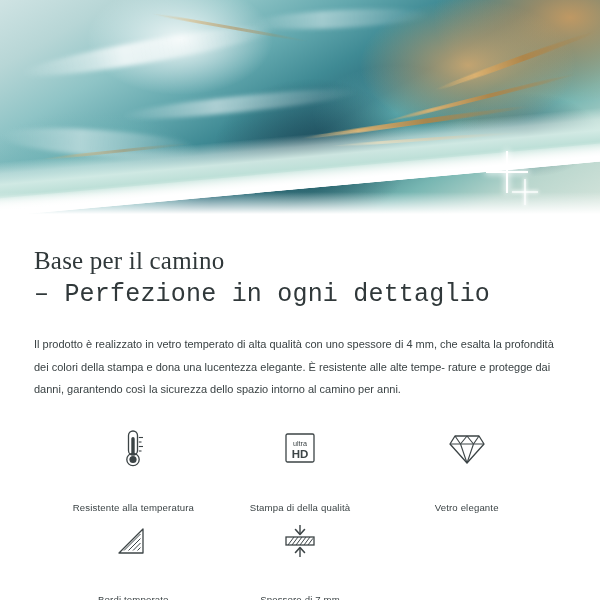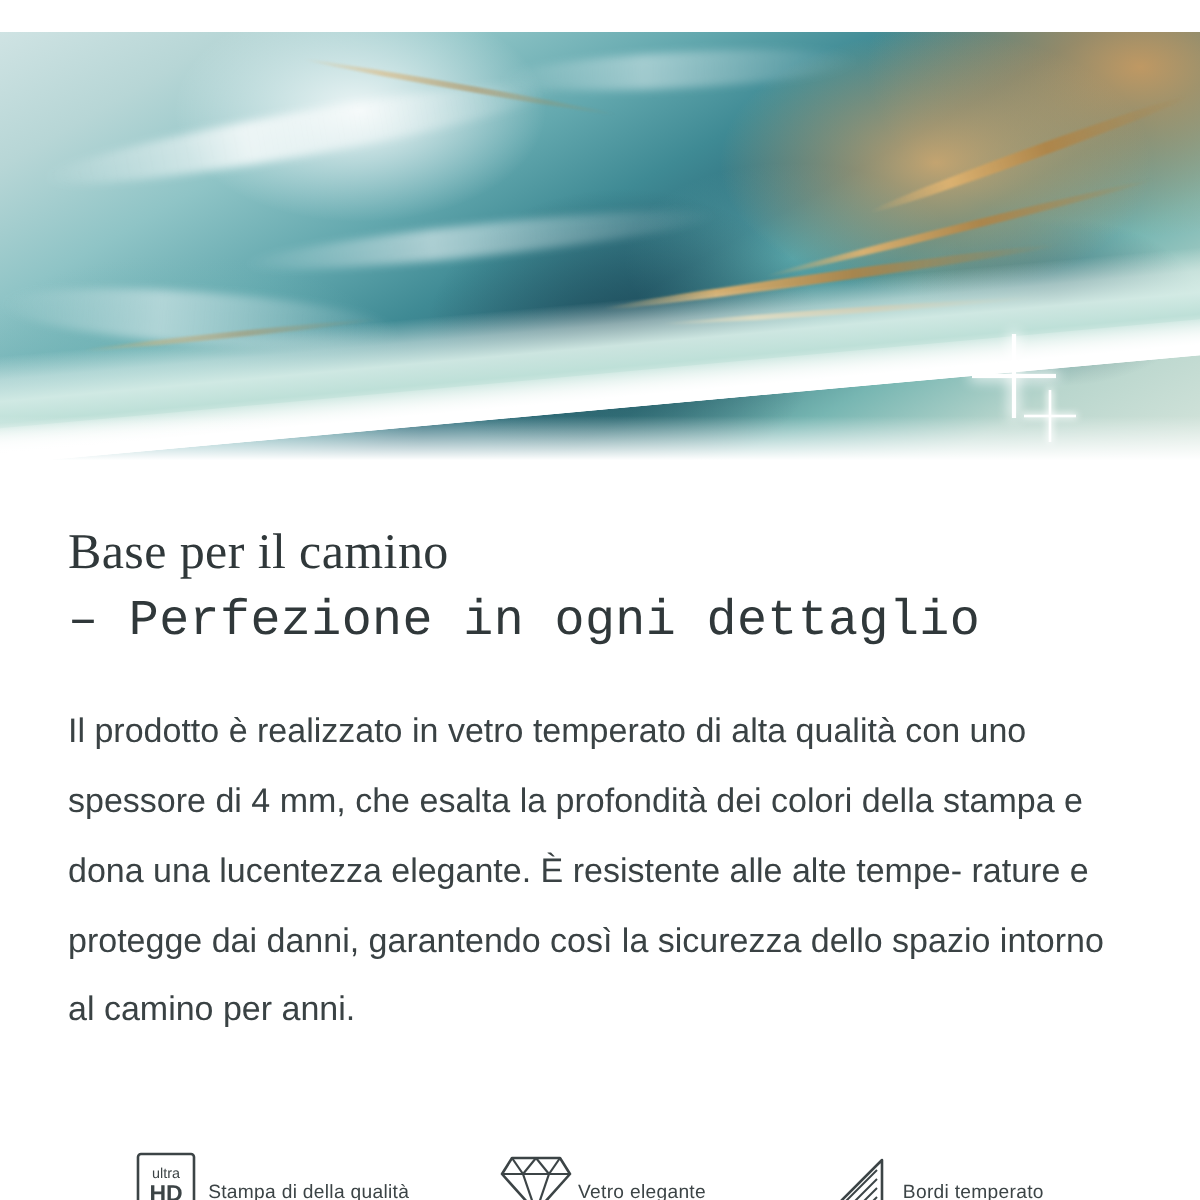--- a/index.html
+++ b/index.html
@@ -13,21 +13,20 @@
     overflow: hidden;
     font-family: "Liberation Sans", sans-serif;
     color: #2b2b2b;
   }
 
   .page {
     position: relative;
     width: 600px;
     height: 544px;
     background: #ffffff;
-    margin-top: 16px;
   }
 
   
   .hero {
     position: relative;
     width: 600px;
     height: 218px;
     overflow: hidden;
     background: #ffffff;
   }
@@ -149,38 +148,38 @@
     font-size: 25px;
     line-height: 1.34;
     color: #30383a;
     font-weight: 400;
     margin: 12px 0 0 0;
     letter-spacing: .2px;
   }
   .headline .l2 { display: block; font-family: Liberation Mono, monospace; }
   .body-copy {
     margin: 22px 0 0 0;
-    font-size: 17px;
+    font-size: 11px;
     line-height: 2.05;
     color: #3a4244;
   }
 
   
   .features {
     margin-top: 26px;
     display: grid;
     grid-template-columns: repeat(3, 1fr);
     row-gap: 6px;
     padding: 0 16px;
   }
   .feature {
     display: flex;
-    flex-direction: row;
+    flex-direction: column;
     align-items: center;
-    justify-content: center;
+    justify-content: space-between;
     height: 86px;
   }
   .feature-icon {
     height: 44px;
     display: flex;
     align-items: center;
     justify-content: center;
   }
   .feature-label {
     margin-top: 9px;
@@ -223,20 +222,35 @@
     </h1>
 
     <p class="body-copy">
       <span>Il prodotto è realizzato in vetro temperato di alta qualità con uno spessore di 4 mm, che esalta</span>
       <span>la profondità dei colori della stampa e dona una lucentezza elegante. È resistente alle alte tempe-</span>
       <span>rature e protegge dai danni, garantendo così la sicurezza dello spazio intorno al camino per anni.</span>
     </p>
 
     <div class="features">
 
+      <div class="feature">
+        <div class="feature-icon">
+          <svg width="34" height="42" viewBox="0 0 34 42">
+            <rect x="12.5" y="3" width="9" height="24" rx="4.5" fill="none" stroke="#3c4446" stroke-width="1.3"></rect>
+            <circle cx="17" cy="31.5" r="6.2" fill="none" stroke="#3c4446" stroke-width="1.3"></circle>
+            <rect x="15.3" y="9" width="3.4" height="18" rx="1.7" fill="#3c4446"></rect>
+            <circle cx="17" cy="31.5" r="3.6" fill="#3c4446"></circle>
+            <line x1="22.8" y1="9.5" x2="27" y2="9.5" stroke="#3c4446" stroke-width="1.1"></line>
+            <line x1="22.8" y1="14" x2="25.5" y2="14" stroke="#3c4446" stroke-width="1.1"></line>
+            <line x1="22.8" y1="18.5" x2="27" y2="18.5" stroke="#3c4446" stroke-width="1.1"></line>
+            <line x1="22.8" y1="23" x2="25.5" y2="23" stroke="#3c4446" stroke-width="1.1"></line>
+          </svg>
+        </div>
+        <div class="feature-label">Resistente alla temperatura</div>
+      </div>
 
       <div class="feature">
         <div class="feature-icon">
           <svg width="42" height="40" viewBox="0 0 42 40">
             <rect x="7" y="5" width="28" height="28" rx="1.5" fill="none" stroke="#3c4446" stroke-width="1.3"></rect>
             <text x="21" y="17" text-anchor="middle" font-family="Liberation Sans, sans-serif" font-size="7.2" fill="#3c4446">ultra</text>
             <text x="21" y="28.5" text-anchor="middle" font-family="Liberation Sans, sans-serif" font-size="11.5" font-weight="bold" fill="#3c4446">HD</text>
           </svg>
         </div>
         <div class="feature-label">Stampa di della qualità</div>

